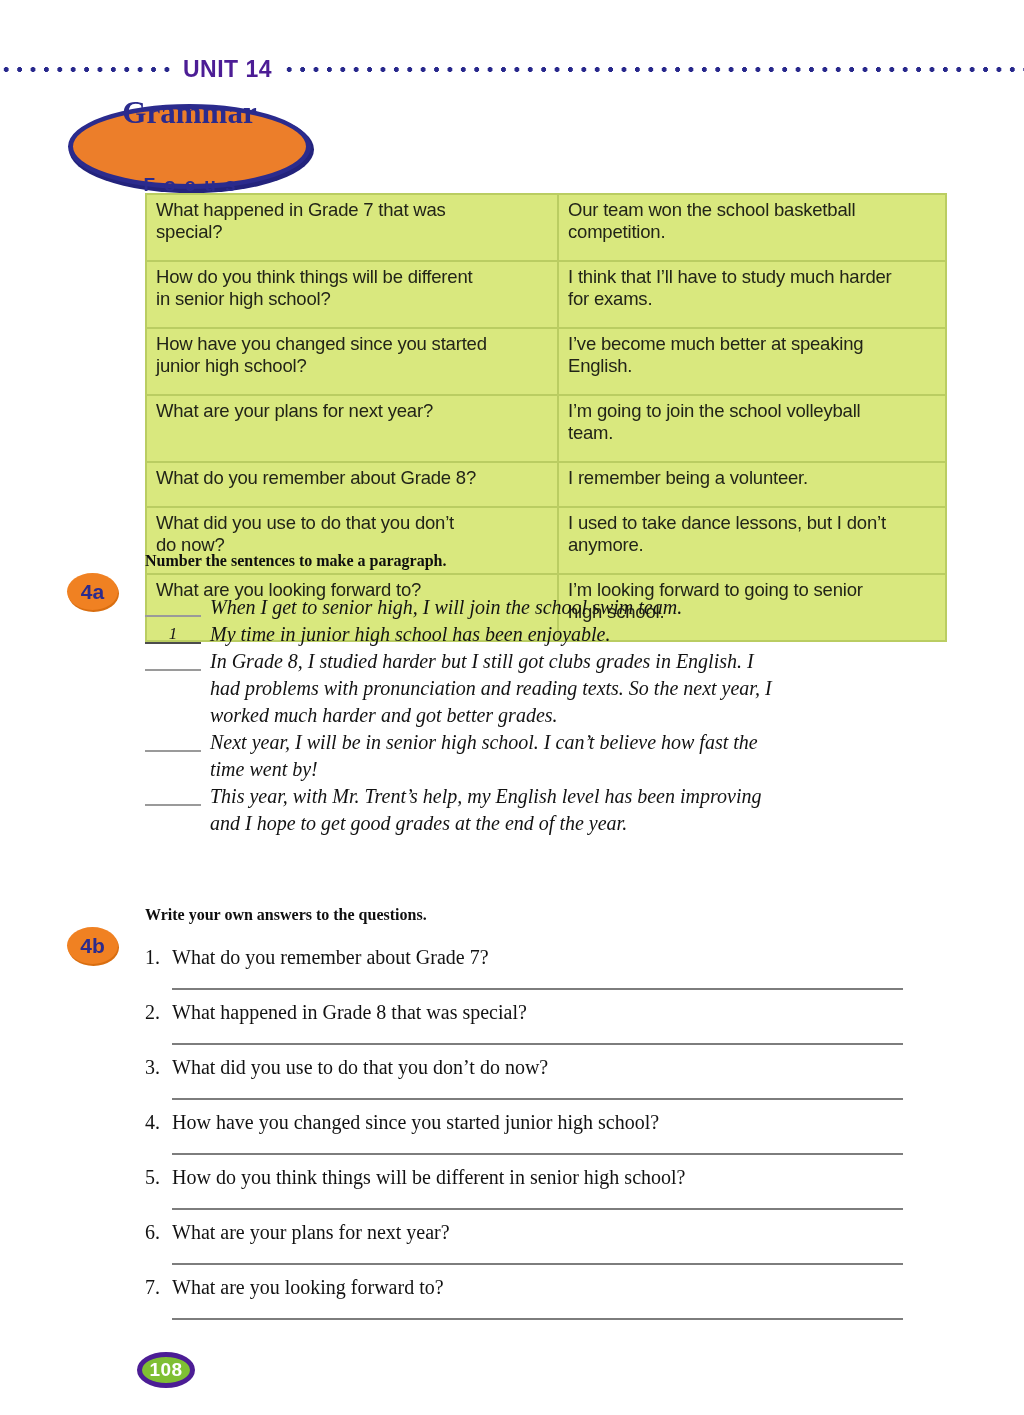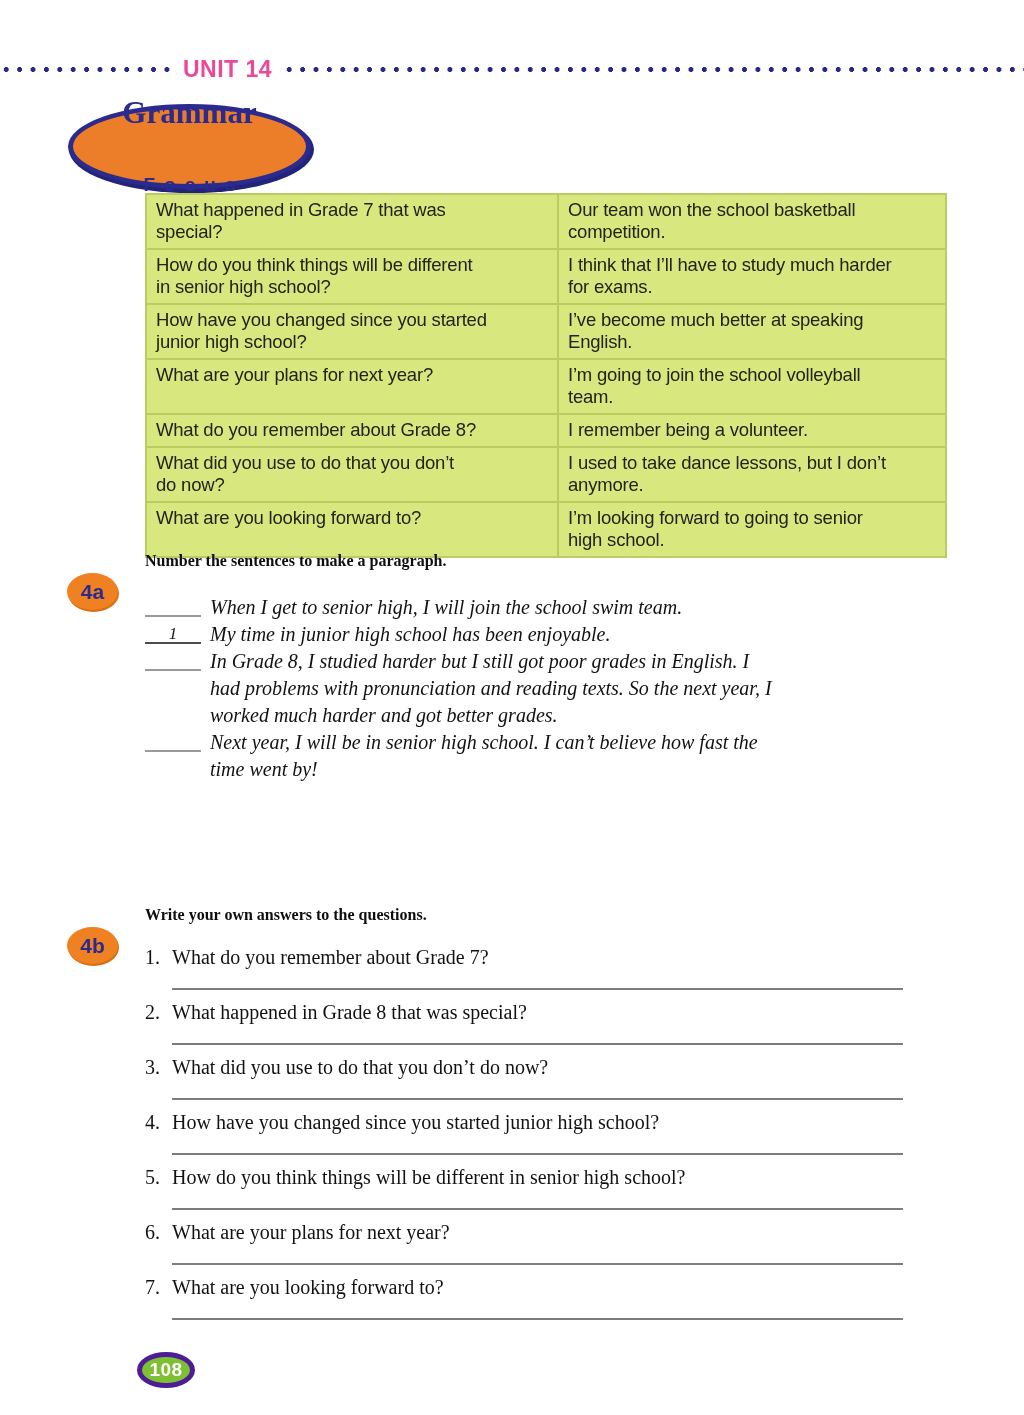--- a/index.html
+++ b/index.html
@@ -20,21 +20,21 @@
   .dots {
     height: 7px;
     background-image: radial-gradient(circle 2.6px at 6px 3.5px, #28288C 98%, rgba(0,0,0,0) 100%);
     background-size: 13.4px 7px;
     background-repeat: repeat-x;
   }
   .dots-left { width: 172px; }
   .dots-right { flex: 1; }
   .unit-label {
     font-family: "Liberation Sans", sans-serif;
-    font-weight: bold; font-size: 23px; color: #ec4899;
+    font-weight: bold; font-size: 23px; color: #4c1d95;
     padding: 0 11px; letter-spacing: 0.5px;
   }
 
   
   .grammar-badge {
     position: absolute; left: 68px; top: 104px; width: 243px; height: 85px;
     background: #EC7E2A;
     border: 5px solid #2B2B8D;
     border-radius: 50%;
     box-shadow: 2px 3px 0 1px #23237C;
@@ -54,21 +54,21 @@
   .gf-table {
     position: absolute; left: 145px; top: 193px; width: 800px;
     border-collapse: collapse;
     table-layout: fixed;
     background: #D9E87E;
     font-family: "Liberation Sans", sans-serif;
     font-size: 18.5px; line-height: 22px; color: #222418;
   }
   .gf-table td {
     border: 2px solid #BACD62;
-    padding: 4px 9px 5px 9px;
+    padding: 4px 9px 17px 9px;
     vertical-align: top;
     white-space: pre-line;
     letter-spacing: -0.2px;
   }
   .gf-table col.q-col { width: 412px; }
   .gf-table col.a-col { width: 388px; }
 
   
   .sec-badge {
     position: absolute; width: 51px; height: 37px;
@@ -195,29 +195,34 @@
   <div class="sentence-item">
     <div class="blank"></div>
     <div class="sentence-text">When I get to senior high, I will join the school swim team.</div>
   </div>
   <div class="sentence-item">
     <div class="blank filled">1</div>
     <div class="sentence-text">My time in junior high school has been enjoyable.</div>
   </div>
   <div class="sentence-item">
     <div class="blank"></div>
-    <div class="sentence-text">In Grade 8, I studied harder but I still got poor grades in English. I
+    <div class="sentence-text">In Grade 8, I studied harder but I still got clubs grades in English. I
 had problems with pronunciation and reading texts. So the next year, I
 worked much harder and got better grades.</div>
   </div>
   <div class="sentence-item">
     <div class="blank"></div>
     <div class="sentence-text">Next year, I will be in senior high school. I can’t believe how fast the
 time went by!</div>
   </div>
+  <div class="sentence-item">
+    <div class="blank"></div>
+    <div class="sentence-text">This year, with Mr. Trent’s help, my English level has been improving
+and I hope to get good grades at the end of the year.</div>
+  </div>
 </div>
 
 <div class="sec-badge badge-4b">4b</div>
 <div class="sec-title title-4b">Write your own answers to the questions.</div>
 
 <div class="questions">
   <div class="q-block">
     <div class="q-row">
       <div class="q-num">1.</div>
       <div class="q-text">What do you remember about Grade 7?</div>

